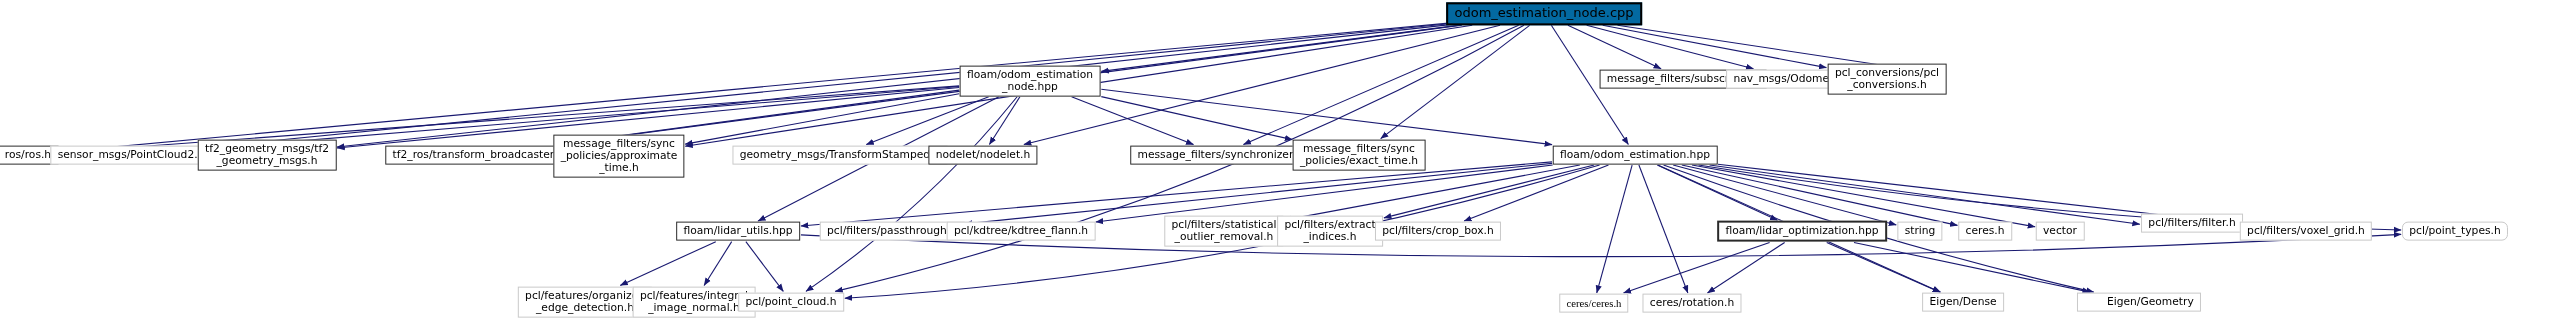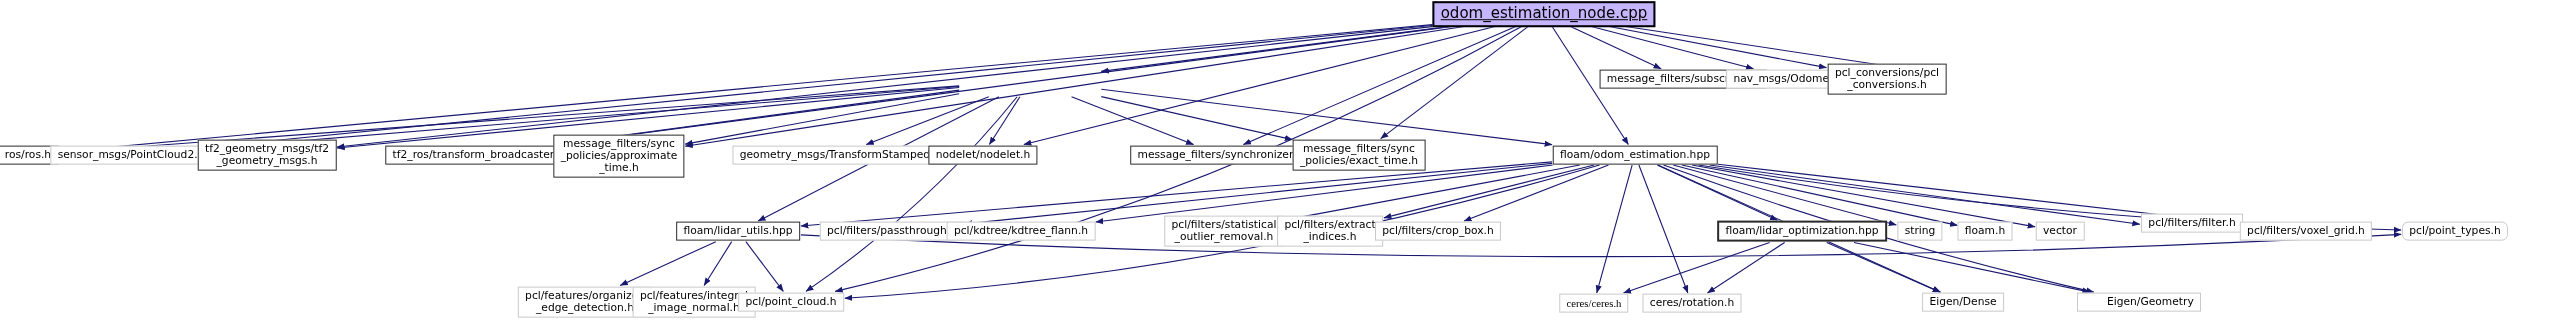--- a/index.html
+++ b/index.html
@@ -18,21 +18,21 @@
     padding:2.4px 6.3px;
     text-align:center;
     font-size:10.7px;
     line-height:1.12;
     color:#000000;
     white-space:nowrap;
     box-sizing:border-box;
   }
   .node.dark{border:1.2px solid #2a2a2a;}
   .node.light{border:1.2px solid #c9c9c9;}
-  .node.main{border:2px solid #000000;background:#c4b5fd;font-size:15px;text-decoration:underline;}
+  .node.main{border:2px solid #000000;background:#0369a1;font-size:13px;}
   .node .line{white-space:nowrap;}
 </style>
 </head>
 <body>
 
 <div id="graph">
   <svg id="edges" xmlns="http://www.w3.org/2000/svg" width="2576" height="323" viewBox="0 0 3263 409">
     <defs>
       <marker id="arrow" markerWidth="11" markerHeight="9" refX="9.5" refY="4.5" orient="auto" markerUnits="userSpaceOnUse">
         <path d="M0,0.6 L10,4.5 L0,8.4 z" fill="#191970"></path>
@@ -88,20 +88,24 @@
       <path d="M944.7865168539325,306 L992.2134831460675,369" fill="none" stroke="#191970" stroke-width="1.4" marker-end="url(#arrow)"></path>
       <path d="M1014.5,297.3862068965517 Q2022.5,353 3041.5,296.7793103448276" fill="none" stroke="#191970" stroke-width="1.4" marker-end="url(#arrow)"></path>
       <path d="M2241.5384615384614,307 L2056.5714285714284,371" fill="none" stroke="#191970" stroke-width="1.4" marker-end="url(#arrow)"></path>
       <path d="M2260.6153846153848,307 L2162.8571428571427,371" fill="none" stroke="#191970" stroke-width="1.4" marker-end="url(#arrow)"></path>
       <path d="M2313.8888888888887,307 L2457.3888888888887,370" fill="none" stroke="#191970" stroke-width="1.4" marker-end="url(#arrow)"></path>
       <path d="M2348.4222222222224,307 L2647.322222222222,370" fill="none" stroke="#191970" stroke-width="1.4" marker-end="url(#arrow)"></path>
     </svg>
 <div class="node main" title="odom_estimation_node.cpp" style="left: 1544px; top: 14px;">
       <div class="line">odom_estimation_node.cpp</div>
     </div>
+    <div class="node dark" title="floam/odom_estimation_node.hpp" style="left: 1030px; top: 81px;">
+      <div class="line">floam/odom_estimation</div>
+      <div class="line">_node.hpp</div>
+    </div>
     <div class="node dark" title="message_filters/subscriber.h" style="left: 1683px; top: 79px;">
       <div class="line">message_filters/subscriber.h</div>
     </div>
     <div class="node light" title="nav_msgs/Odometry.h" style="left: 1793px; top: 79px;">
       <div class="line">nav_msgs/Odometry.h</div>
     </div>
     <div class="node dark" title="pcl_conversions/pcl_conversions.h" style="left: 1887px; top: 79px;">
       <div class="line">pcl_conversions/pcl</div>
       <div class="line">_conversions.h</div>
     </div>
@@ -159,21 +163,21 @@
     <div class="node light" title="pcl/filters/crop_box.h" style="left: 1438px; top: 231px;">
       <div class="line">pcl/filters/crop_box.h</div>
     </div>
     <div class="node dark" title="floam/lidar_optimization.hpp" style="border-width: 2px; left: 1802px; top: 231px;">
       <div class="line">floam/lidar_optimization.hpp</div>
     </div>
     <div class="node light" title="string" style="left: 1920px; top: 231px;">
       <div class="line">string</div>
     </div>
     <div class="node light" title="math.h" style="left: 1985px; top: 231px;">
-      <div class="line">floam.h</div>
+      <div class="line">ceres.h</div>
     </div>
     <div class="node light" title="vector" style="left: 2060px; top: 231px;">
       <div class="line">vector</div>
     </div>
     <div class="node light" title="pcl/filters/filter.h" style="left: 2192px; top: 223px;">
       <div class="line">pcl/filters/filter.h</div>
     </div>
     <div class="node light" title="pcl/filters/voxel_grid.h" style="left: 2306px; top: 231px;">
       <div class="line">pcl/filters/voxel_grid.h</div>
     </div>

